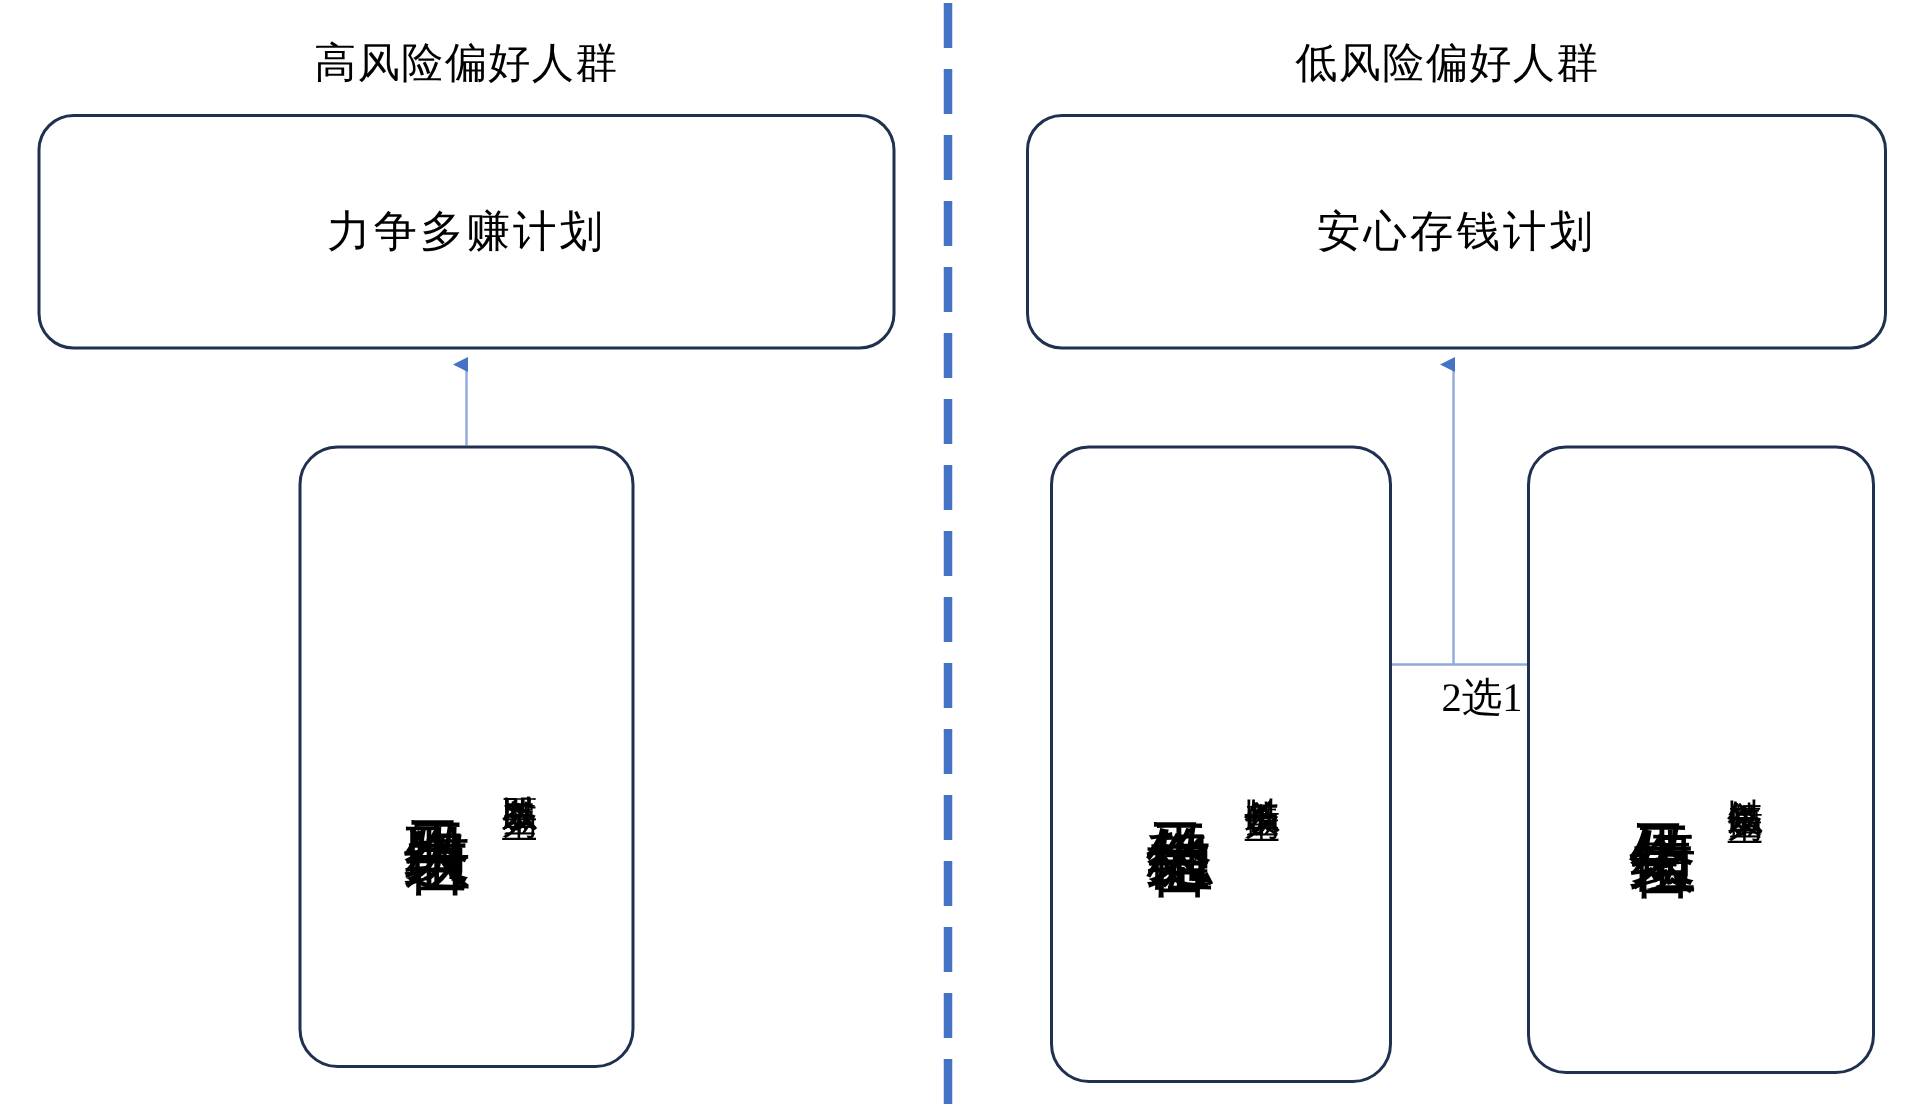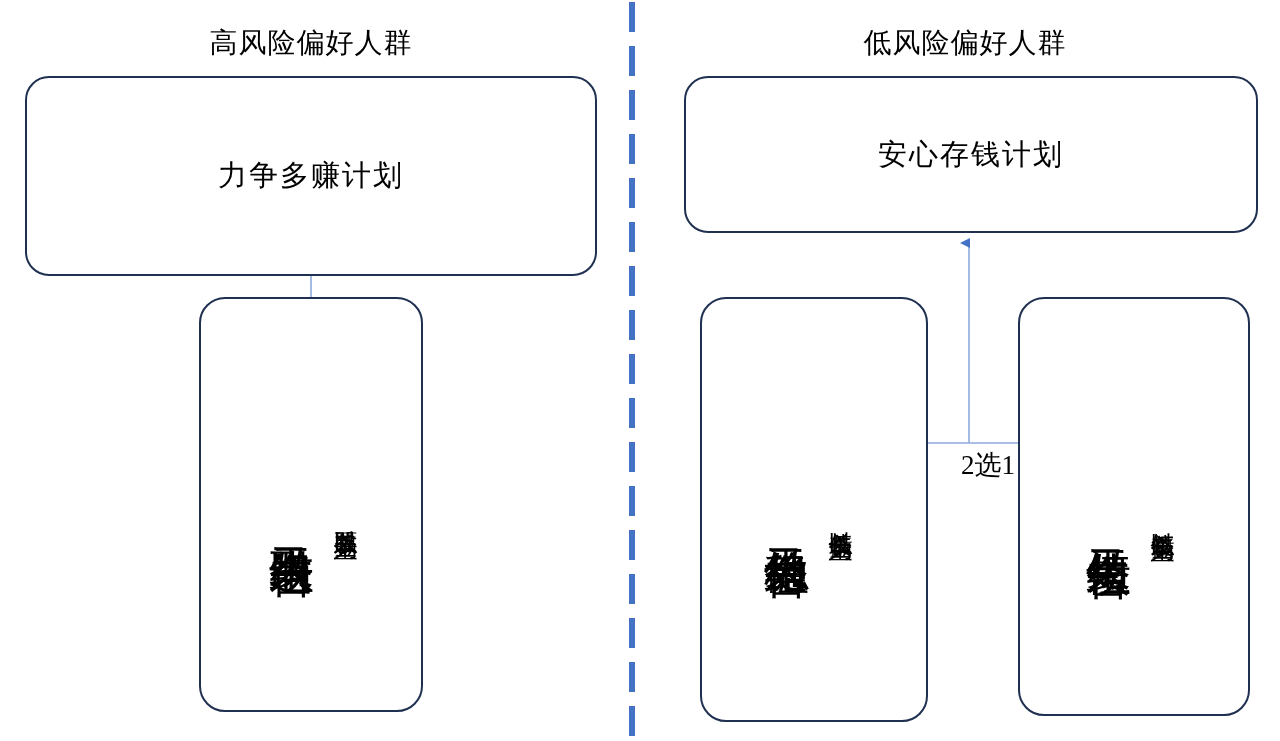--- a/index.html
+++ b/index.html
@@ -45,21 +45,21 @@
     justify-content: center;
     border-radius: 24px;
   }
   .plan-label {
     font-size: 29px;
     letter-spacing: 2px;
     color: #000000;
     white-space: nowrap;
   }
 
-  #box-plan-left  { left: 25px;  top: 76px; width: 572px; height: 200px; }
+  #box-plan-left  { left: 25px;  top: 76px; width: 572px; height: 157px; }
   #box-plan-right { left: 684px; top: 76px; width: 574px; height: 157px; }
 
   
   .portfolio-box {
     display: flex;
     flex-direction: row;
     align-items: center;
     justify-content: center;
   }
   .vtext {

